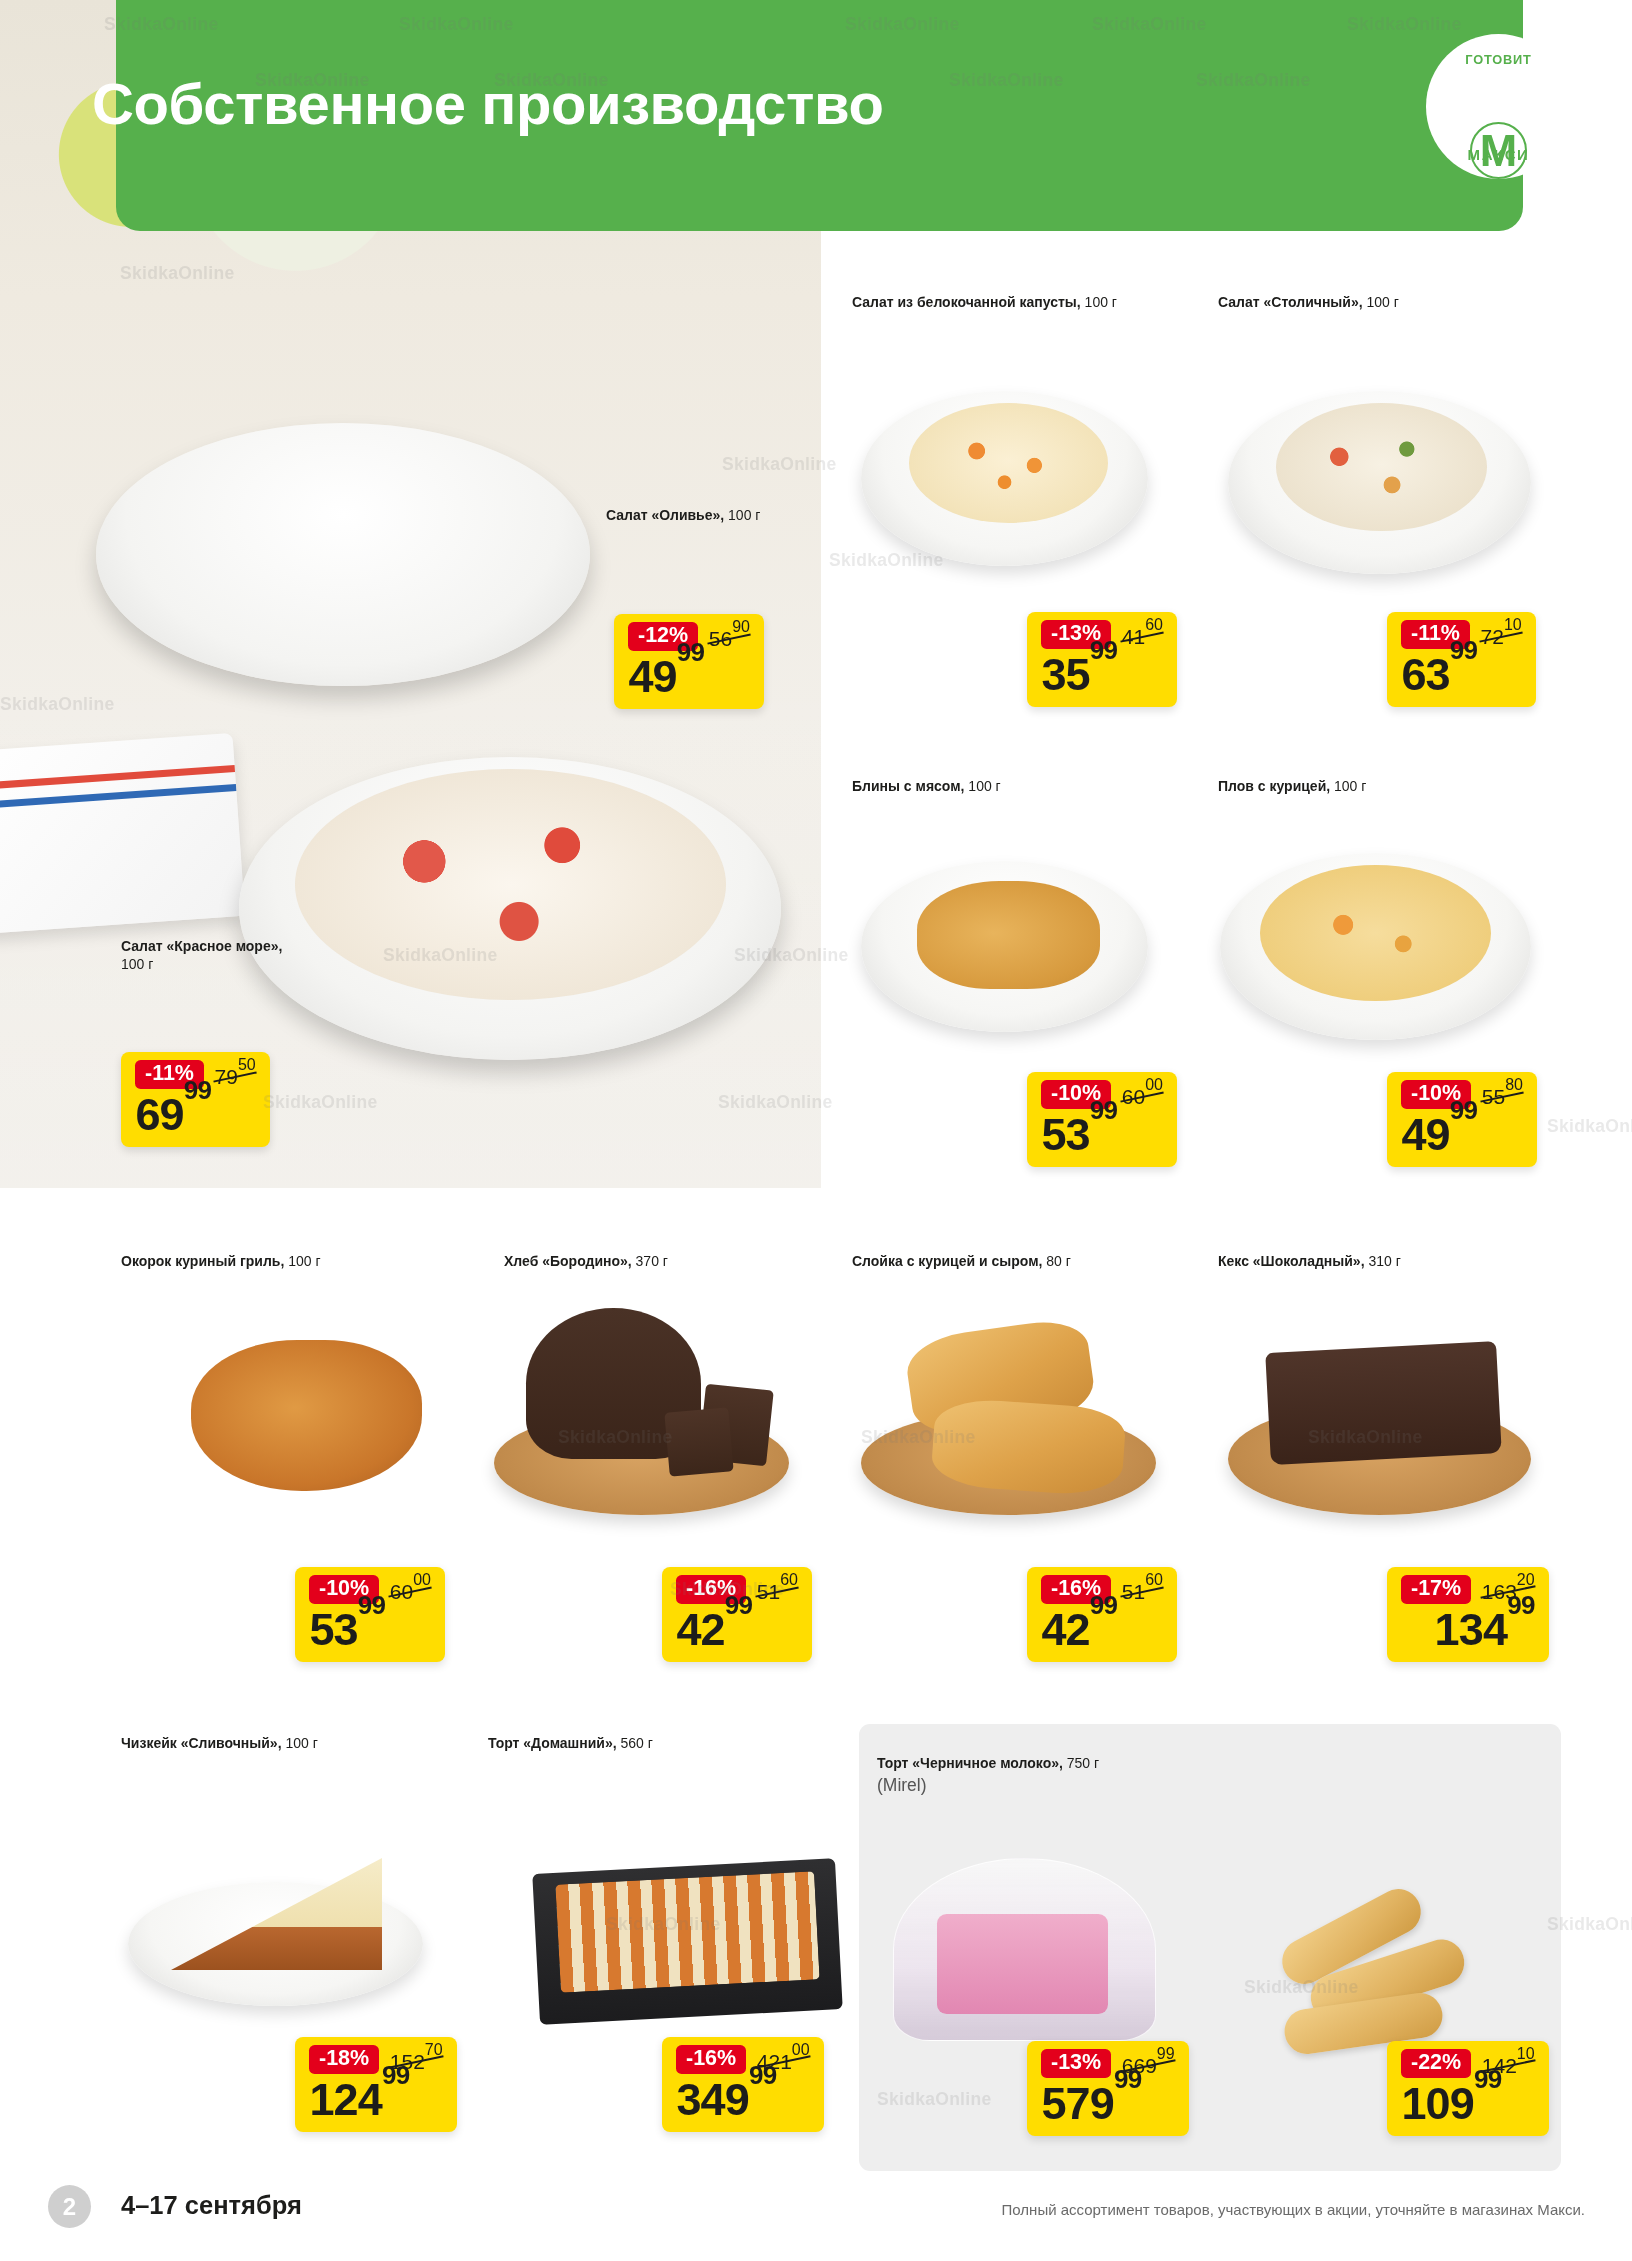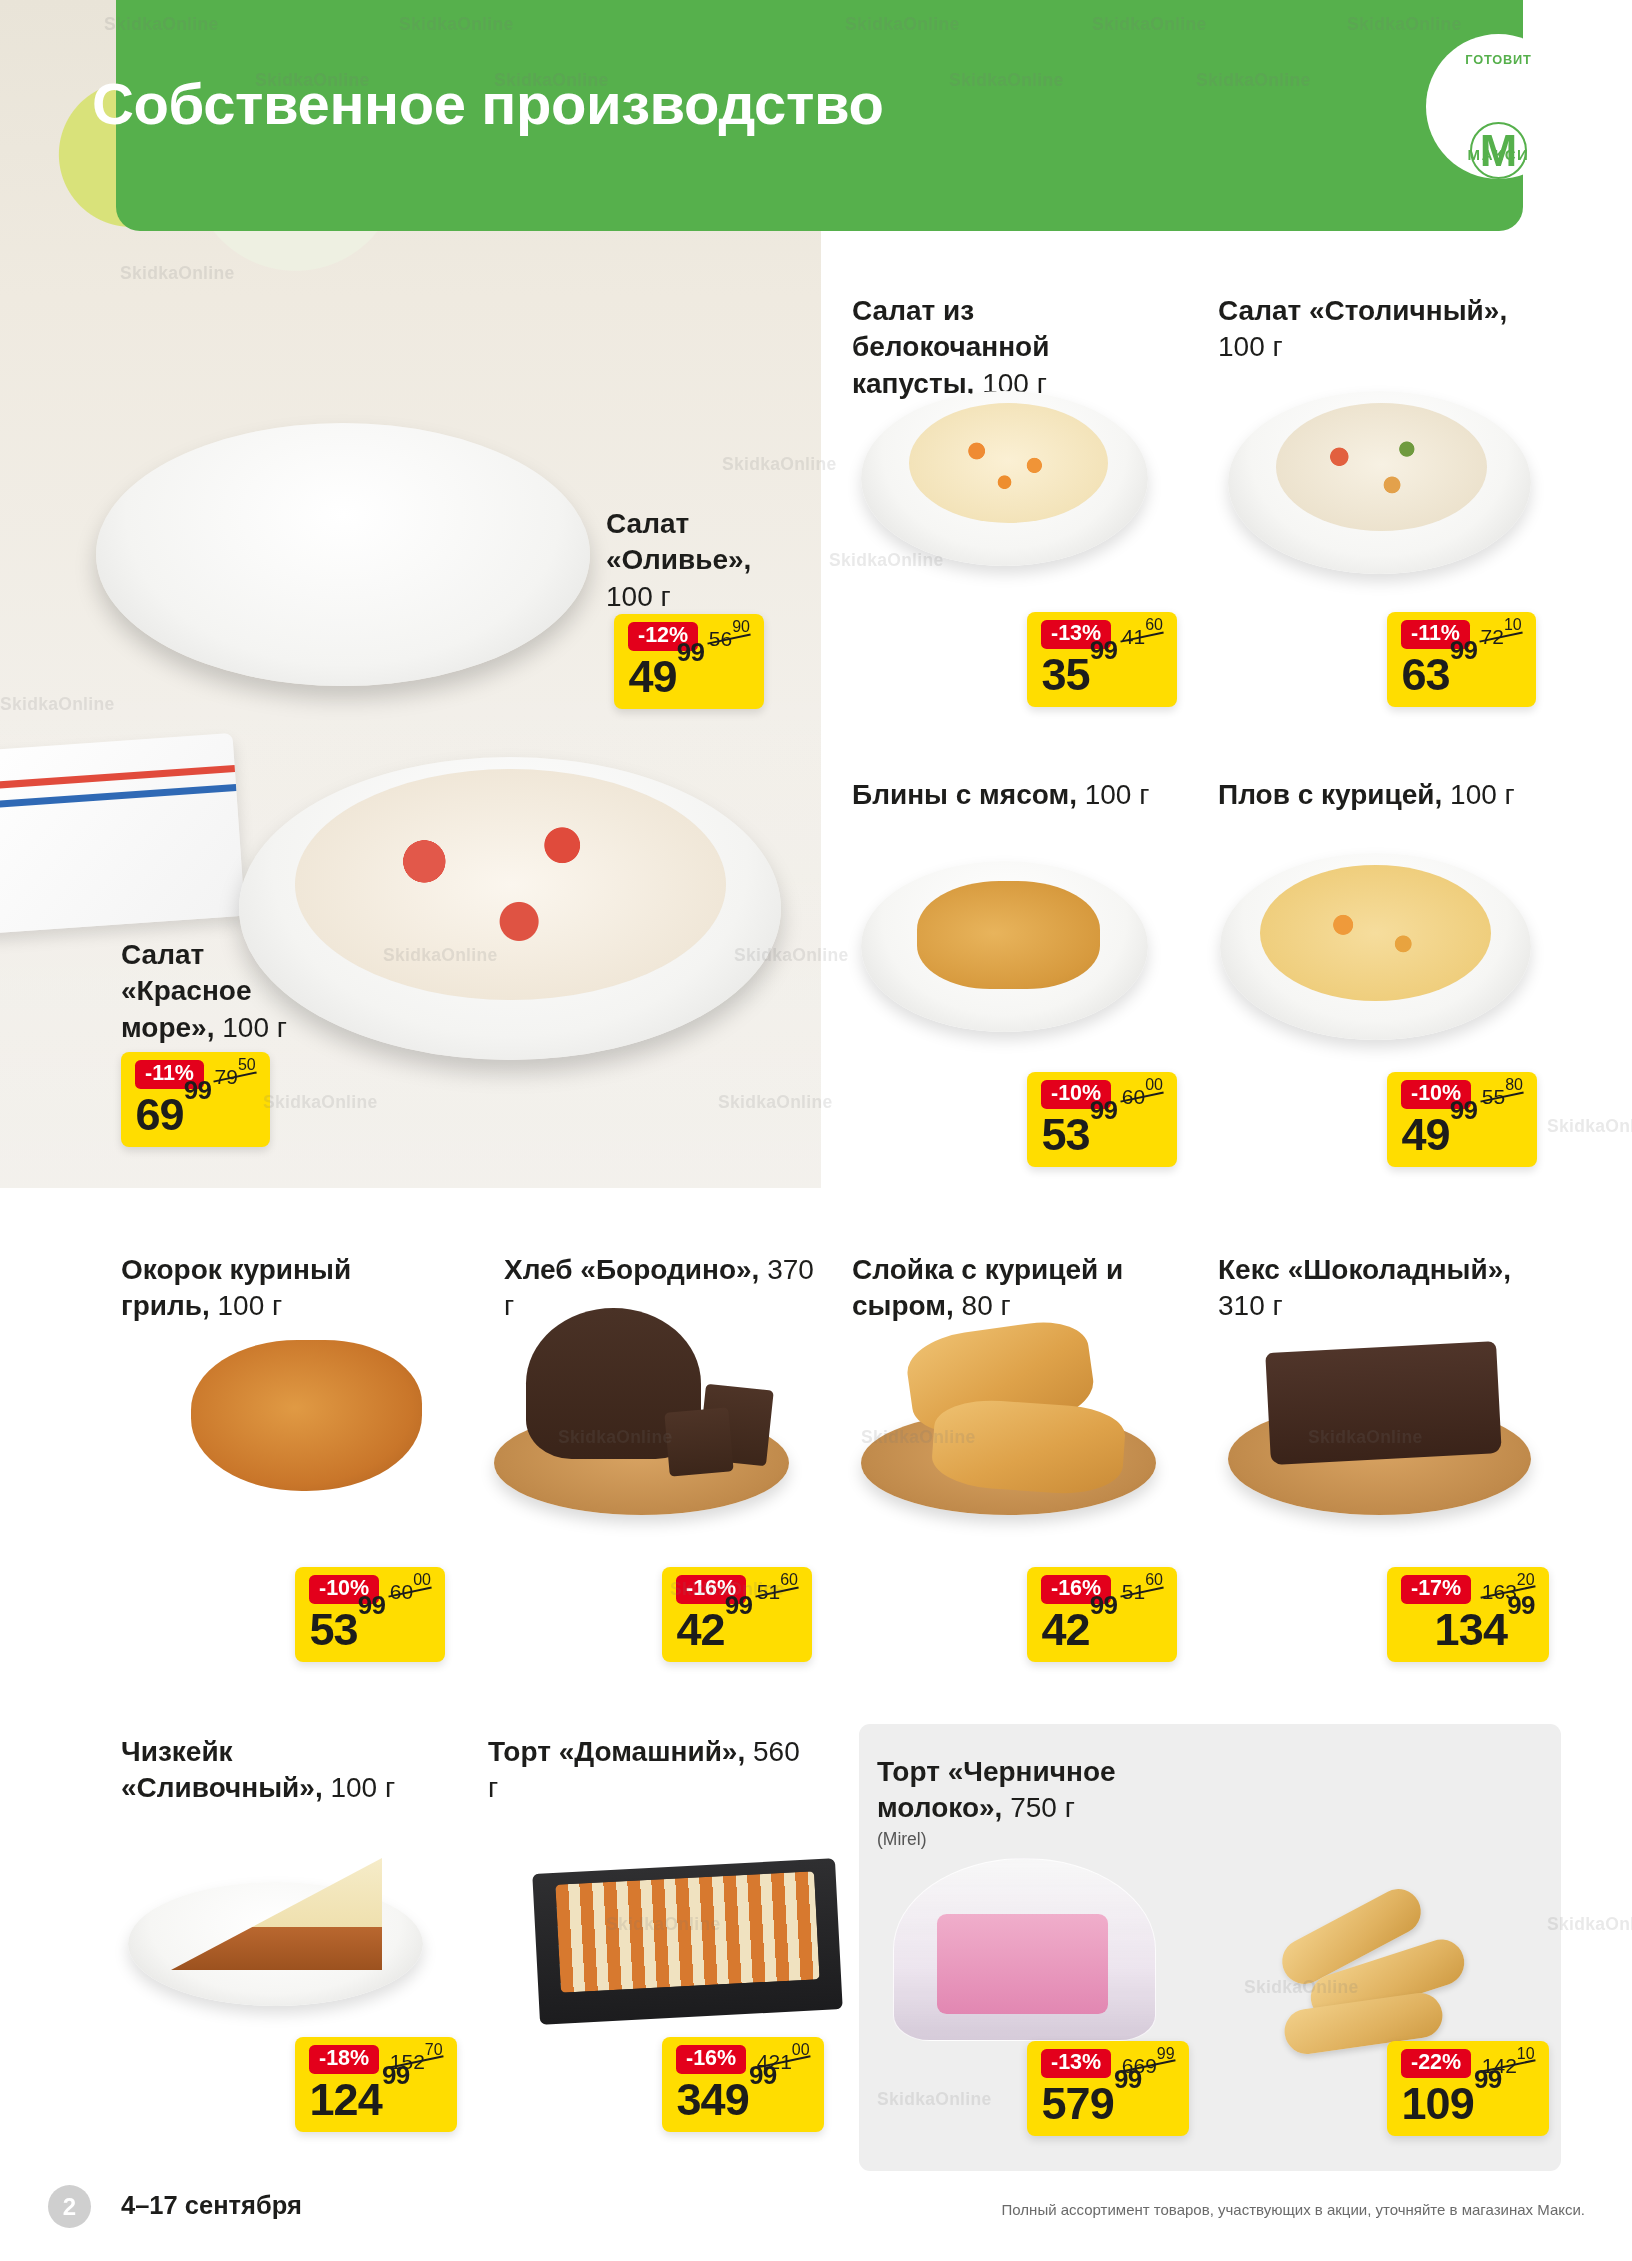--- a/index.html
+++ b/index.html
@@ -143,21 +143,21 @@
     position: absolute;
     bottom: 16px; left: 0; right: 0;
     text-align: center;
     font-size: 15px; font-weight: 700; color: #56b04c;
     letter-spacing: 1.6px;
   }
 
   
   .tile { position: absolute; }
   .tile .p-title {
-    font-size: 28px;
+    font-size: 14px;
     line-height: 1.3;
     color: #1d1d1b;
     font-weight: 400;
   }
   .tile .p-title b { font-weight: 700; }
   .tile .p-sub {
     font-size: 17.5px;
     color: #555;
     margin-top: 2.4px;
   }

